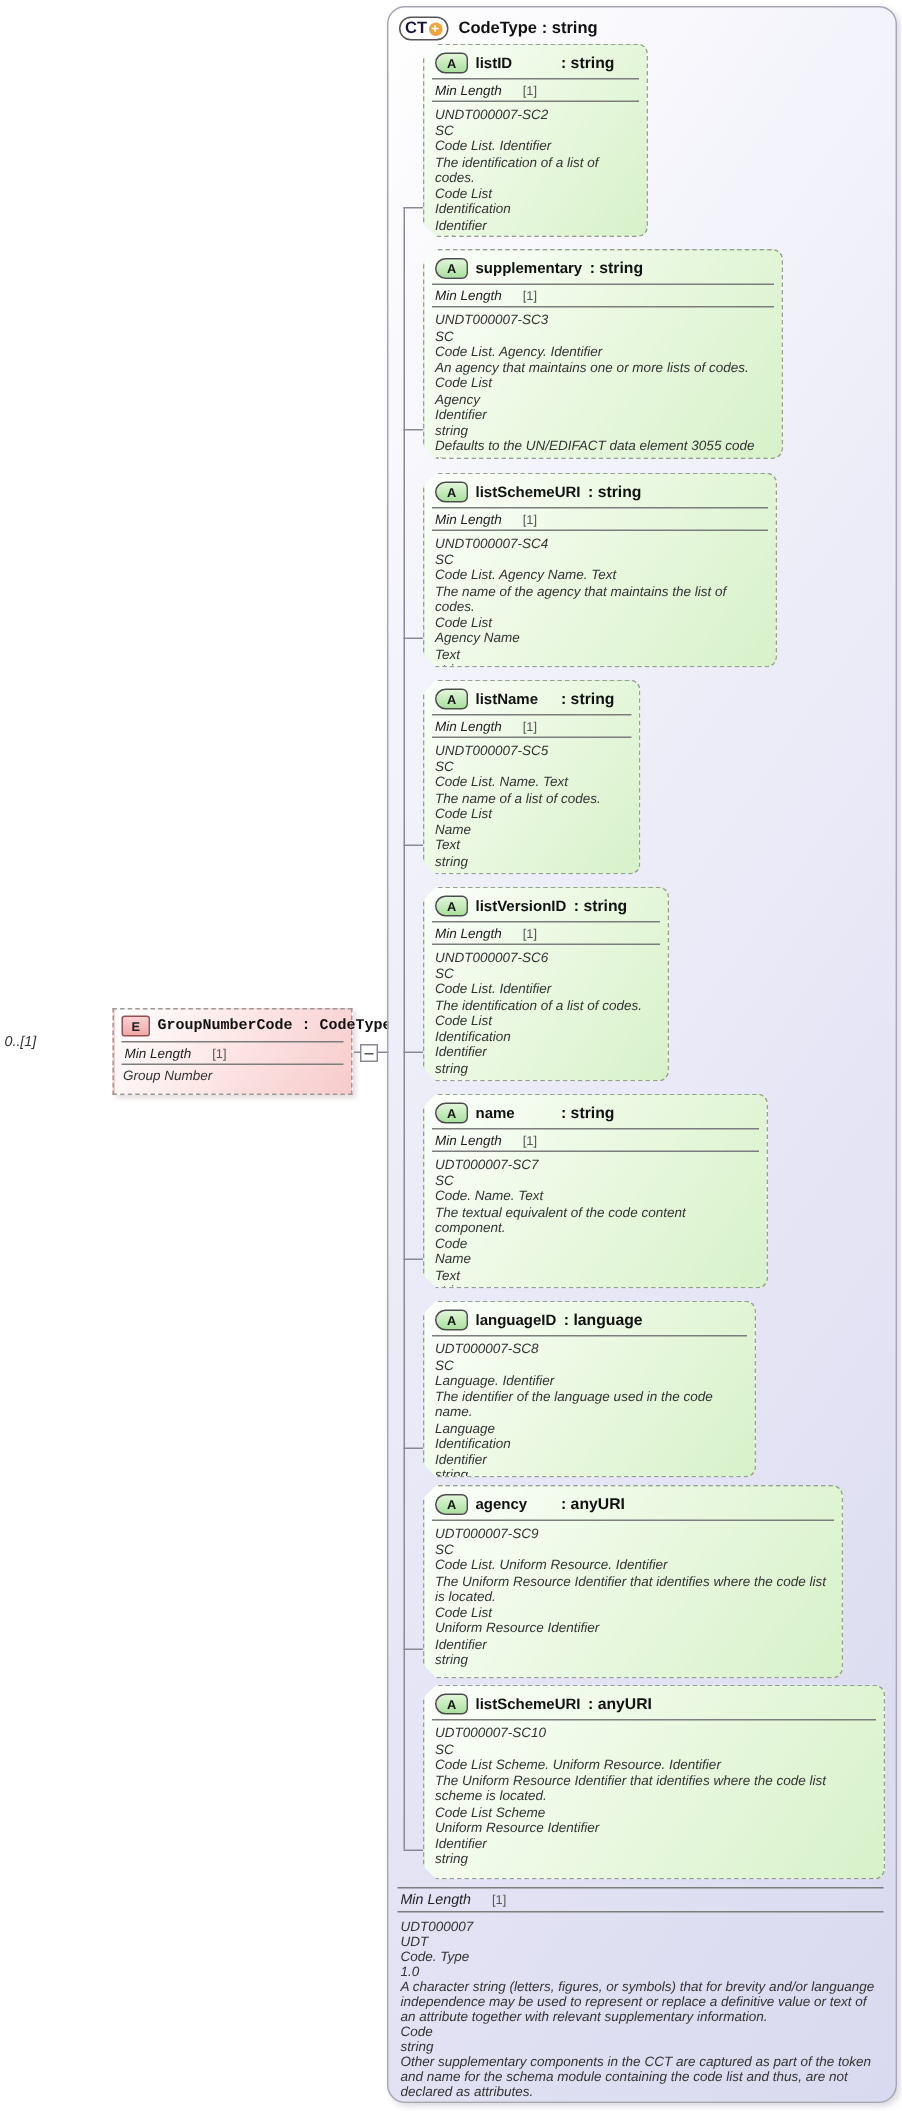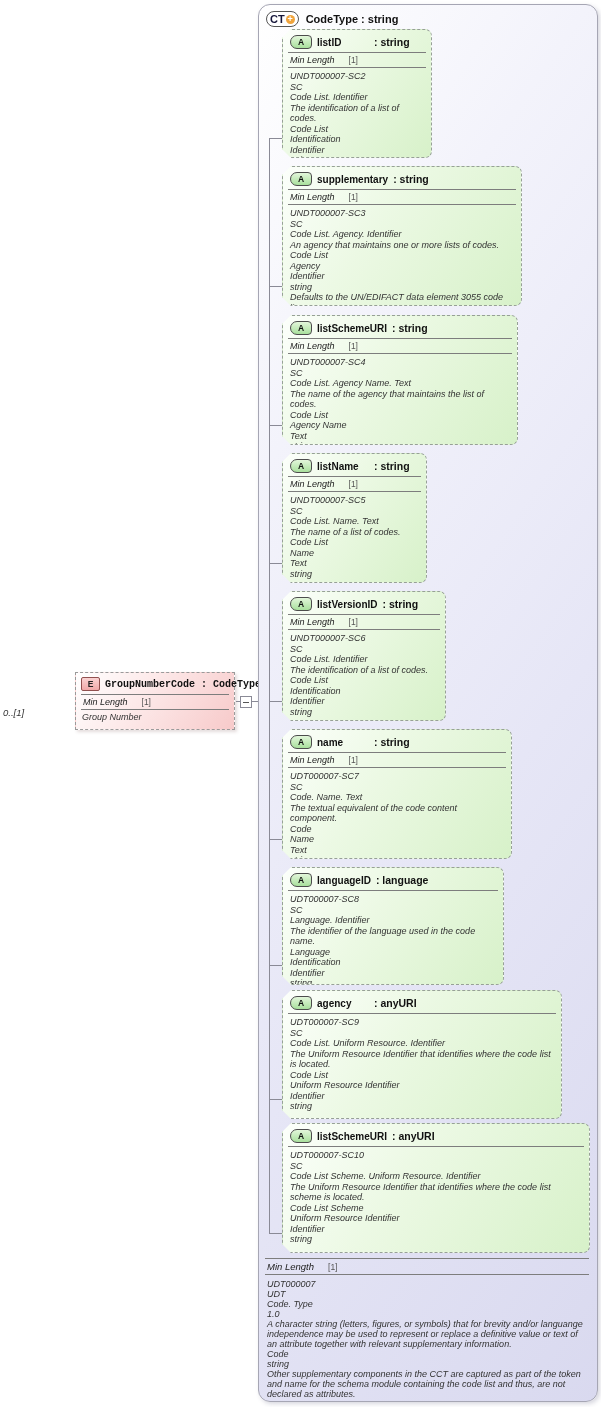--- a/index.html
+++ b/index.html
@@ -73,21 +73,21 @@
   }
   .elem-head{display:flex;align-items:center;gap:5px;padding:4px 3px 3px 5px;}
   .e-icon{
     display:inline-block;width:17px;height:12px;flex:0 0 17px;
     background:linear-gradient(#fad2d2,#f0a8a8);
     border:1px solid #91504f;border-radius:2px;
     font-size:8.5px;font-weight:bold;color:#222;text-align:center;line-height:12px;
   }
   .elem-title{font-size:10px;font-weight:bold;color:#111;white-space:nowrap;font-family:Liberation Mono, monospace;}
   .elem-ann{padding:2px 4px 0 6px;font-size:9px;font-style:italic;color:#333;}
-  #cardinality{position:absolute;left:3px;top:707px;font-size:9.5px;font-style:italic;color:#333;}
+  #cardinality{position:absolute;left:3px;top:689px;font-size:9.5px;font-style:italic;color:#333;}
   
   #bottom-section{position:absolute;left:6px;right:8px;top:1253px;}
   .sep2{border-top:1px solid #7d7d7d;}
   #bottom-section .minlen{padding:2px 2px 2px 2px;}
   #bottom-section .ml-label{font-size:9.5px;}
   .bottom-ann{
     padding:4px 2px 0 2px;font-size:9px;font-style:italic;color:#333;
     line-height:10px;white-space:pre-line;
   }
 </style>

